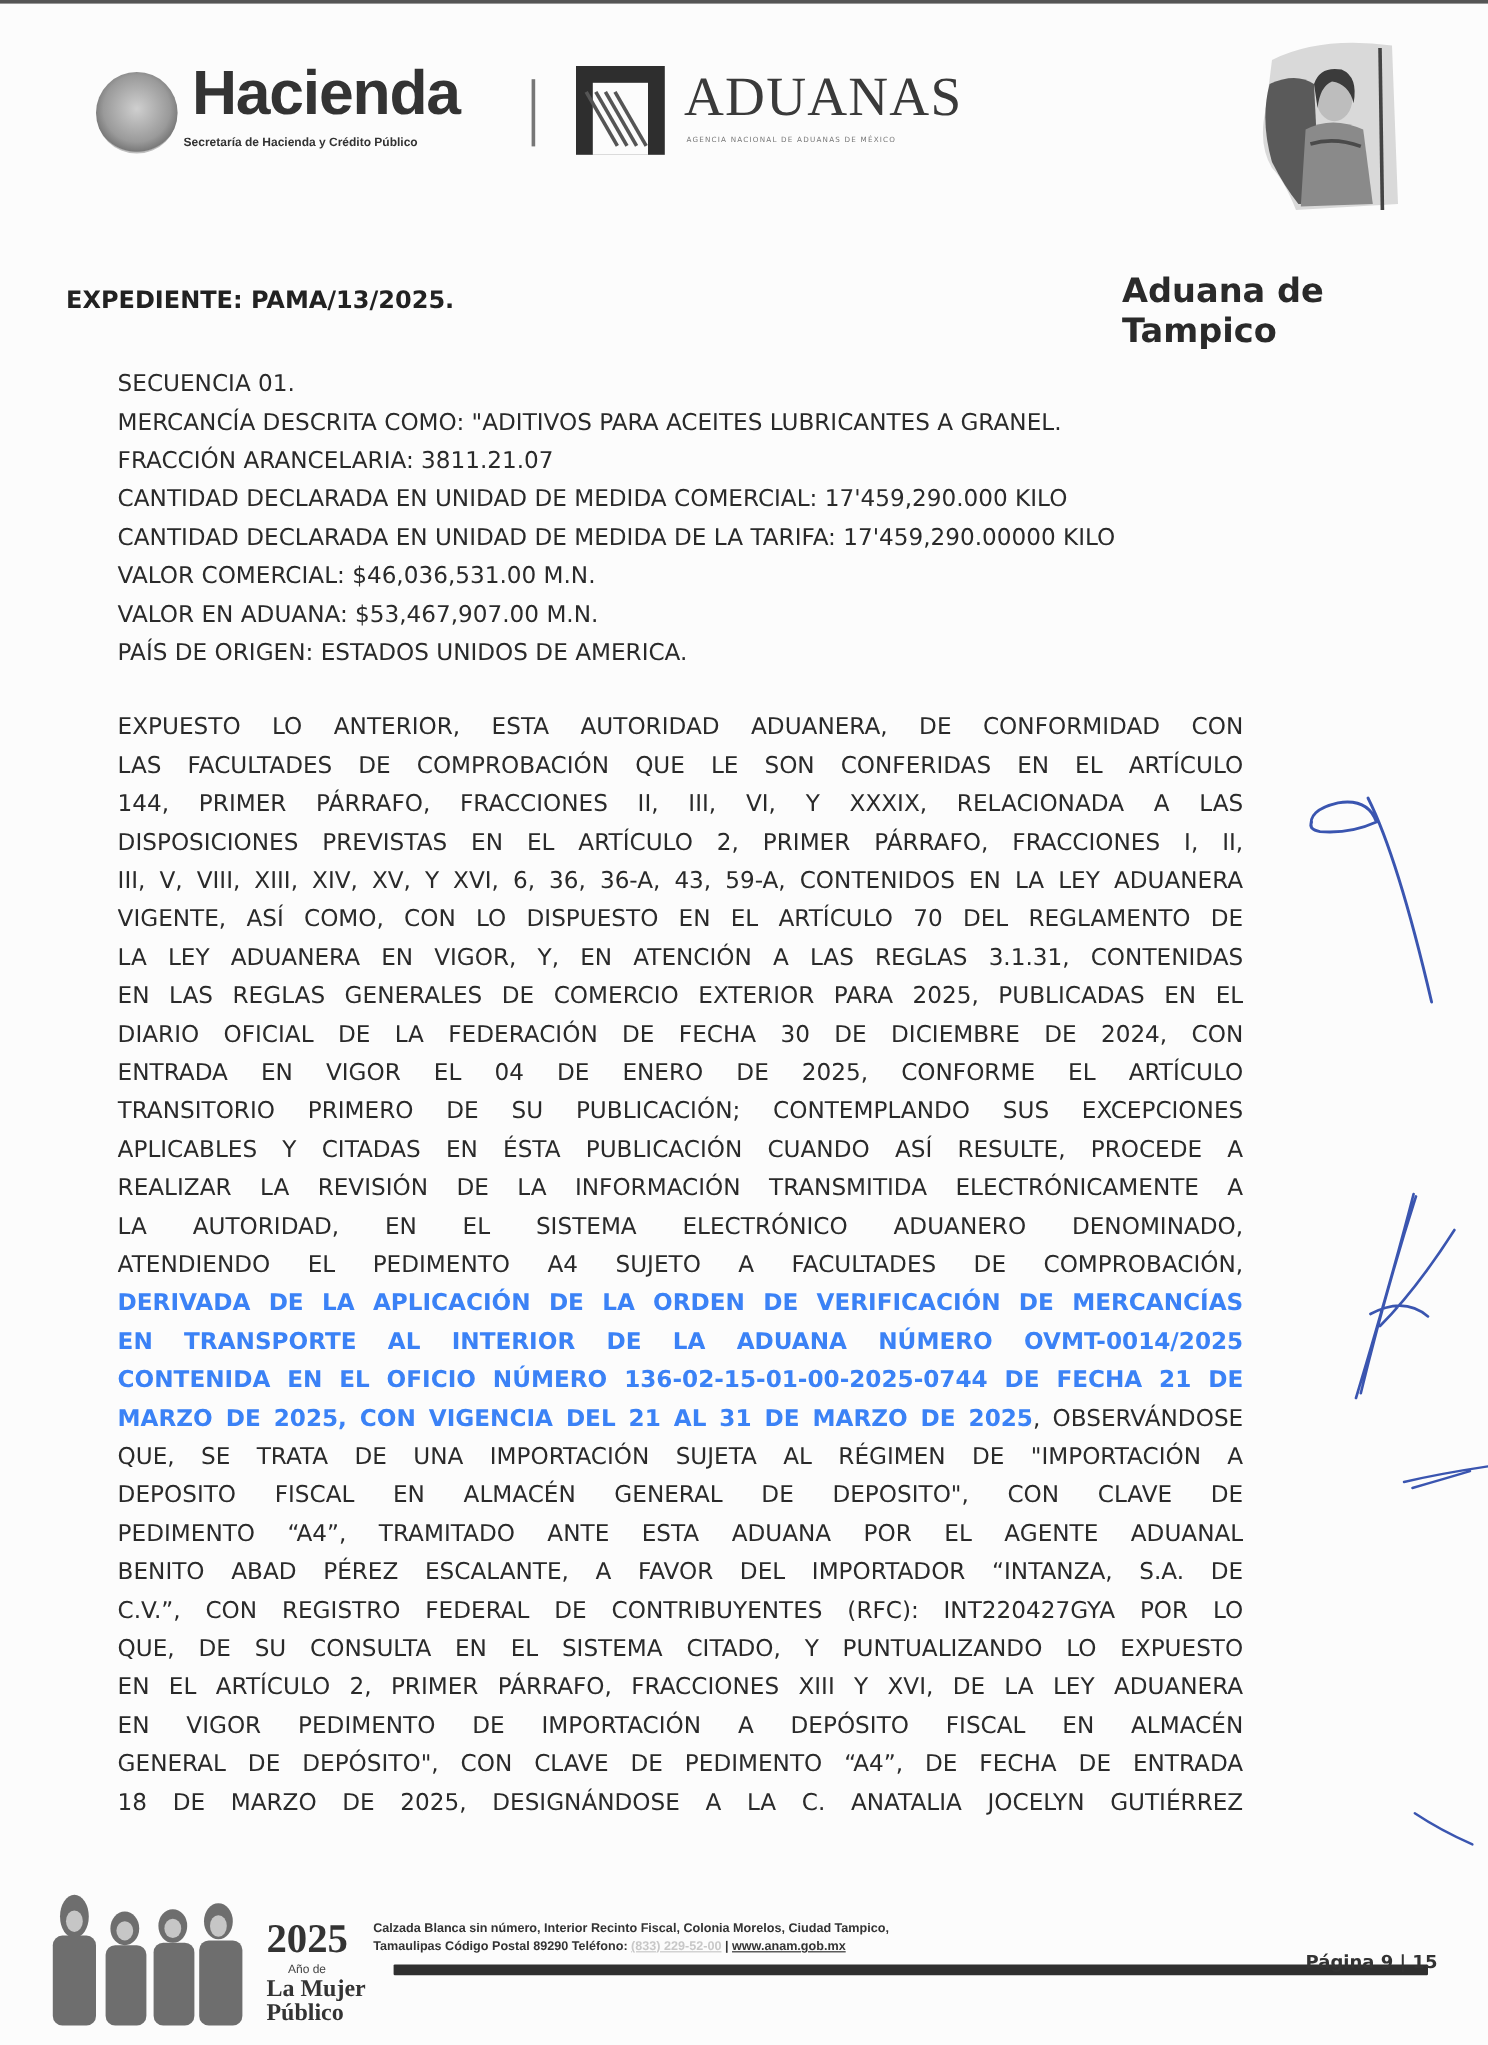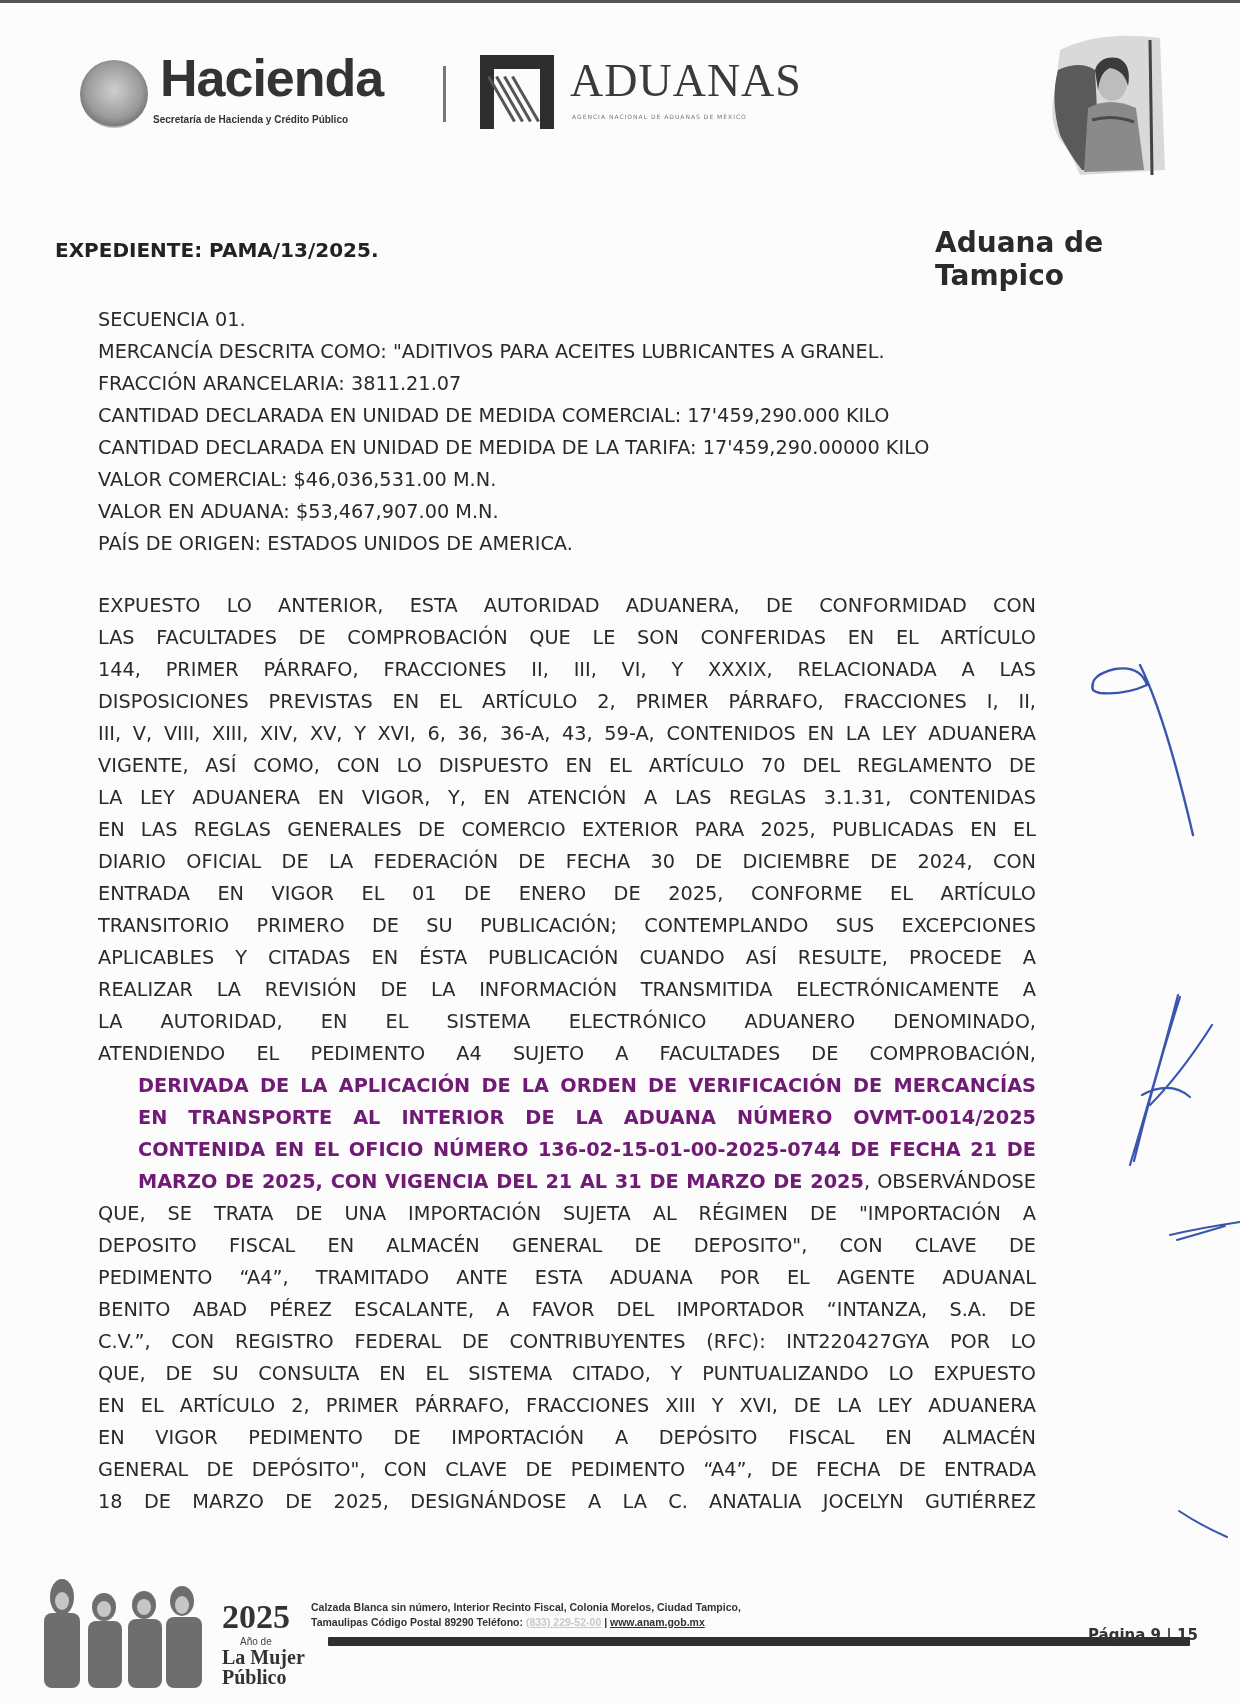--- a/index.html
+++ b/index.html
@@ -25,21 +25,21 @@
              color: #3a3a3a; letter-spacing: 1px; line-height: 1; }
   .aduanas-sub { position: absolute; left: 572px; top: 113px; font-size: 6px; color: #777; letter-spacing: 1px; }
   .portrait { position: absolute; left: 1040px; top: 30px; width: 130px; height: 148px; }
   .office { position: absolute; left: 935px; top: 198px; font-weight: bold; font-size: 28px; color: #2a2a2a; margin-top: 28px; }
   .expediente { position: absolute; left: 55px; top: 238px; font-weight: bold; font-size: 20px; color: #222; }
 
   
   .body { position: absolute; left: 98px; width: 938px; font-size: 19.3px; line-height: 32px; }
   .line { display: block; white-space: nowrap; height: 32px; }
   .just { display: block; height: 32px; text-align: justify; text-align-last: justify; white-space: normal; overflow: hidden; }
-  .b { font-weight: bold; color: #701a75; margin-left: 40px; }
+  .b { font-weight: bold; color: #3b82f6; }
   .seq { top: 304px; }
   .para { top: 590px; }
 
   
   .sig { position: absolute; }
 
   
   .women { position: absolute; left: 22px; top: 1575px; width: 190px; height: 115px; }
   .year { position: absolute; left: 222px; top: 1600px; font-family: "Liberation Serif", serif; font-weight: bold; font-size: 34px; color: #333; line-height: 1; text-align: right; }
   .ano { position: absolute; left: 240px; top: 1636px; font-family: Liberation Sans, sans-serif; font-size: 10px; color: #444; text-align: right; }
@@ -96,21 +96,21 @@
 <div class="body para" id="para">
     <span class="just"><span>EXPUESTO LO ANTERIOR, ESTA AUTORIDAD ADUANERA, DE CONFORMIDAD CON</span></span>
     <span class="just"><span>LAS FACULTADES DE COMPROBACIÓN QUE LE SON CONFERIDAS EN EL ARTÍCULO</span></span>
     <span class="just"><span>144, PRIMER PÁRRAFO, FRACCIONES II, III, VI, Y XXXIX, RELACIONADA A LAS</span></span>
     <span class="just"><span>DISPOSICIONES PREVISTAS EN EL ARTÍCULO 2, PRIMER PÁRRAFO, FRACCIONES I, II,</span></span>
     <span class="just"><span>III, V, VIII, XIII, XIV, XV, Y XVI, 6, 36, 36-A, 43, 59-A, CONTENIDOS EN LA LEY ADUANERA</span></span>
     <span class="just"><span>VIGENTE, ASÍ COMO, CON LO DISPUESTO EN EL ARTÍCULO 70 DEL REGLAMENTO DE</span></span>
     <span class="just"><span>LA LEY ADUANERA EN VIGOR, Y, EN ATENCIÓN A LAS REGLAS 3.1.31, CONTENIDAS</span></span>
     <span class="just"><span>EN LAS REGLAS GENERALES DE COMERCIO EXTERIOR PARA 2025, PUBLICADAS EN EL</span></span>
     <span class="just"><span>DIARIO OFICIAL DE LA FEDERACIÓN DE FECHA 30 DE DICIEMBRE DE 2024, CON</span></span>
-    <span class="just"><span>ENTRADA EN VIGOR EL 01 DE ENERO DE 2025, CONFORME EL ARTÍCULO</span></span>
+    <span class="just"><span>ENTRADA EN VIGOR EL 04 DE ENERO DE 2025, CONFORME EL ARTÍCULO</span></span>
     <span class="just"><span>TRANSITORIO PRIMERO DE SU PUBLICACIÓN; CONTEMPLANDO SUS EXCEPCIONES</span></span>
     <span class="just"><span>APLICABLES Y CITADAS EN ÉSTA PUBLICACIÓN CUANDO ASÍ RESULTE, PROCEDE A</span></span>
     <span class="just"><span>REALIZAR LA REVISIÓN DE LA INFORMACIÓN TRANSMITIDA ELECTRÓNICAMENTE A</span></span>
     <span class="just"><span>LA AUTORIDAD, EN EL SISTEMA ELECTRÓNICO ADUANERO DENOMINADO,</span></span>
     <span class="just"><span>ATENDIENDO EL PEDIMENTO A4 SUJETO A FACULTADES DE COMPROBACIÓN,</span></span>
     <span class="just"><span class="b">DERIVADA DE LA APLICACIÓN DE LA ORDEN DE VERIFICACIÓN DE MERCANCÍAS</span></span>
     <span class="just"><span class="b">EN TRANSPORTE AL INTERIOR DE LA ADUANA NÚMERO OVMT-0014/2025</span></span>
     <span class="just"><span class="b">CONTENIDA EN EL OFICIO NÚMERO 136-02-15-01-00-2025-0744 DE FECHA 21 DE</span></span>
     <span class="just"><span class="b">MARZO DE 2025, CON VIGENCIA DEL 21 AL 31 DE MARZO DE 2025</span><span>, OBSERVÁNDOSE</span></span>
     <span class="just"><span>QUE, SE TRATA DE UNA IMPORTACIÓN SUJETA AL RÉGIMEN DE "IMPORTACIÓN A</span></span>

